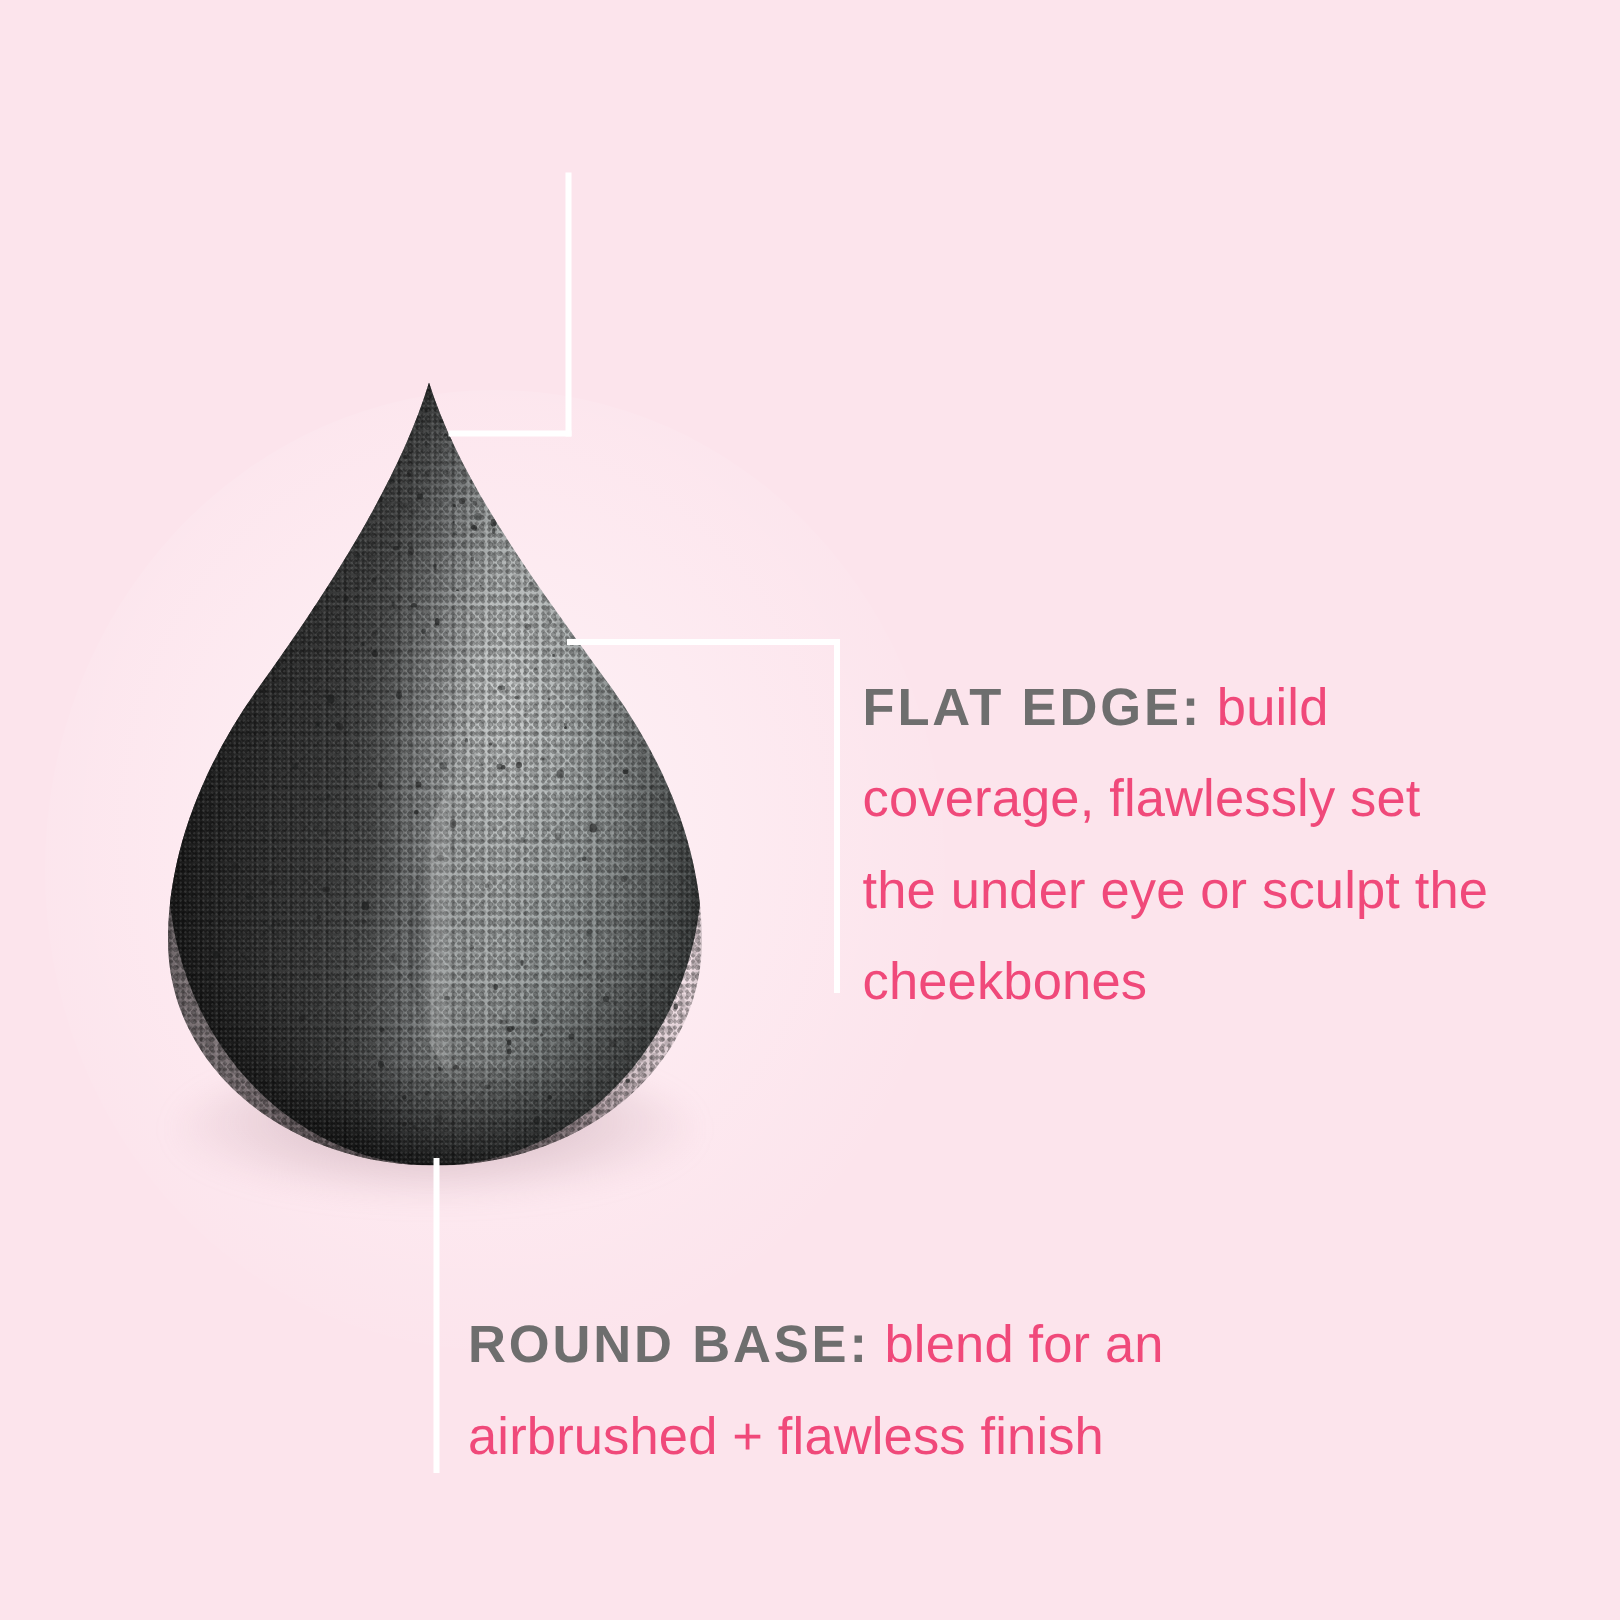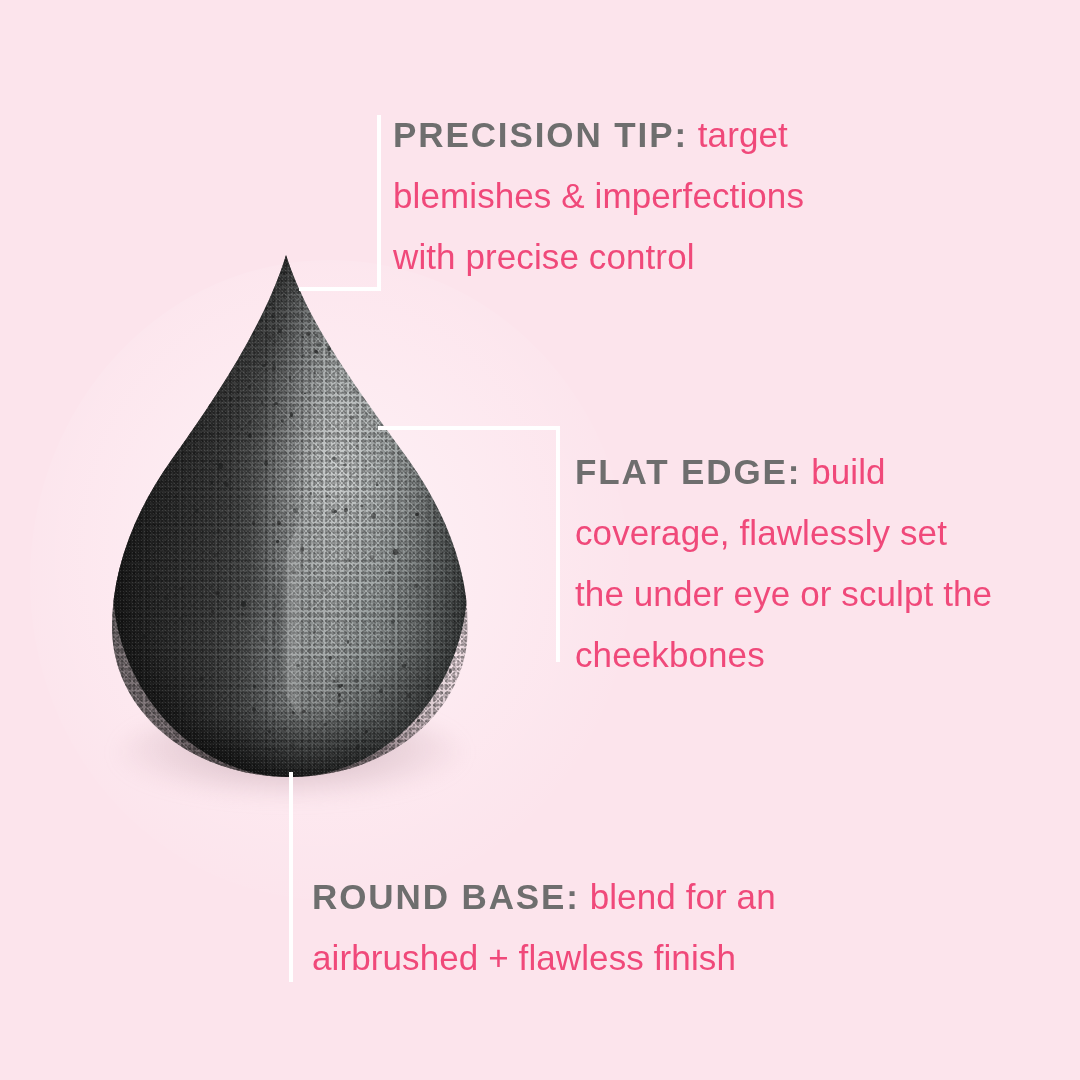--- a/index.html
+++ b/index.html
@@ -400,23 +400,20 @@
   </div>
 
   <div class="leader" style="left:377px; top:115px; width:4px; height:176px;"></div>
   <div class="leader" style="left:299px; top:287px; width:82px; height:4px;"></div>
 
   <div class="leader" style="left:378px; top:426px; width:182px; height:4px;"></div>
   <div class="leader" style="left:556px; top:426px; width:4px; height:236px;"></div>
 
   <div class="leader" style="left:289px; top:772px; width:4px; height:210px;"></div>
 
-  <div class="callout" id="callout-precision">
-    <span class="lead-label">PRECISION TIP:</span><span> target blemishes &amp; imperfections with precise control</span>
-  </div>
 
   <div class="callout" id="callout-base">
     <span class="lead-label">ROUND BASE:</span><span> blend for an airbrushed + flawless finish</span>
   </div>
 
   <div class="callout" id="callout-flat">
     <span class="lead-label">FLAT EDGE:</span><span> build coverage, flawlessly set the under eye or sculpt the cheekbones</span>
   </div>
 
 </div>

